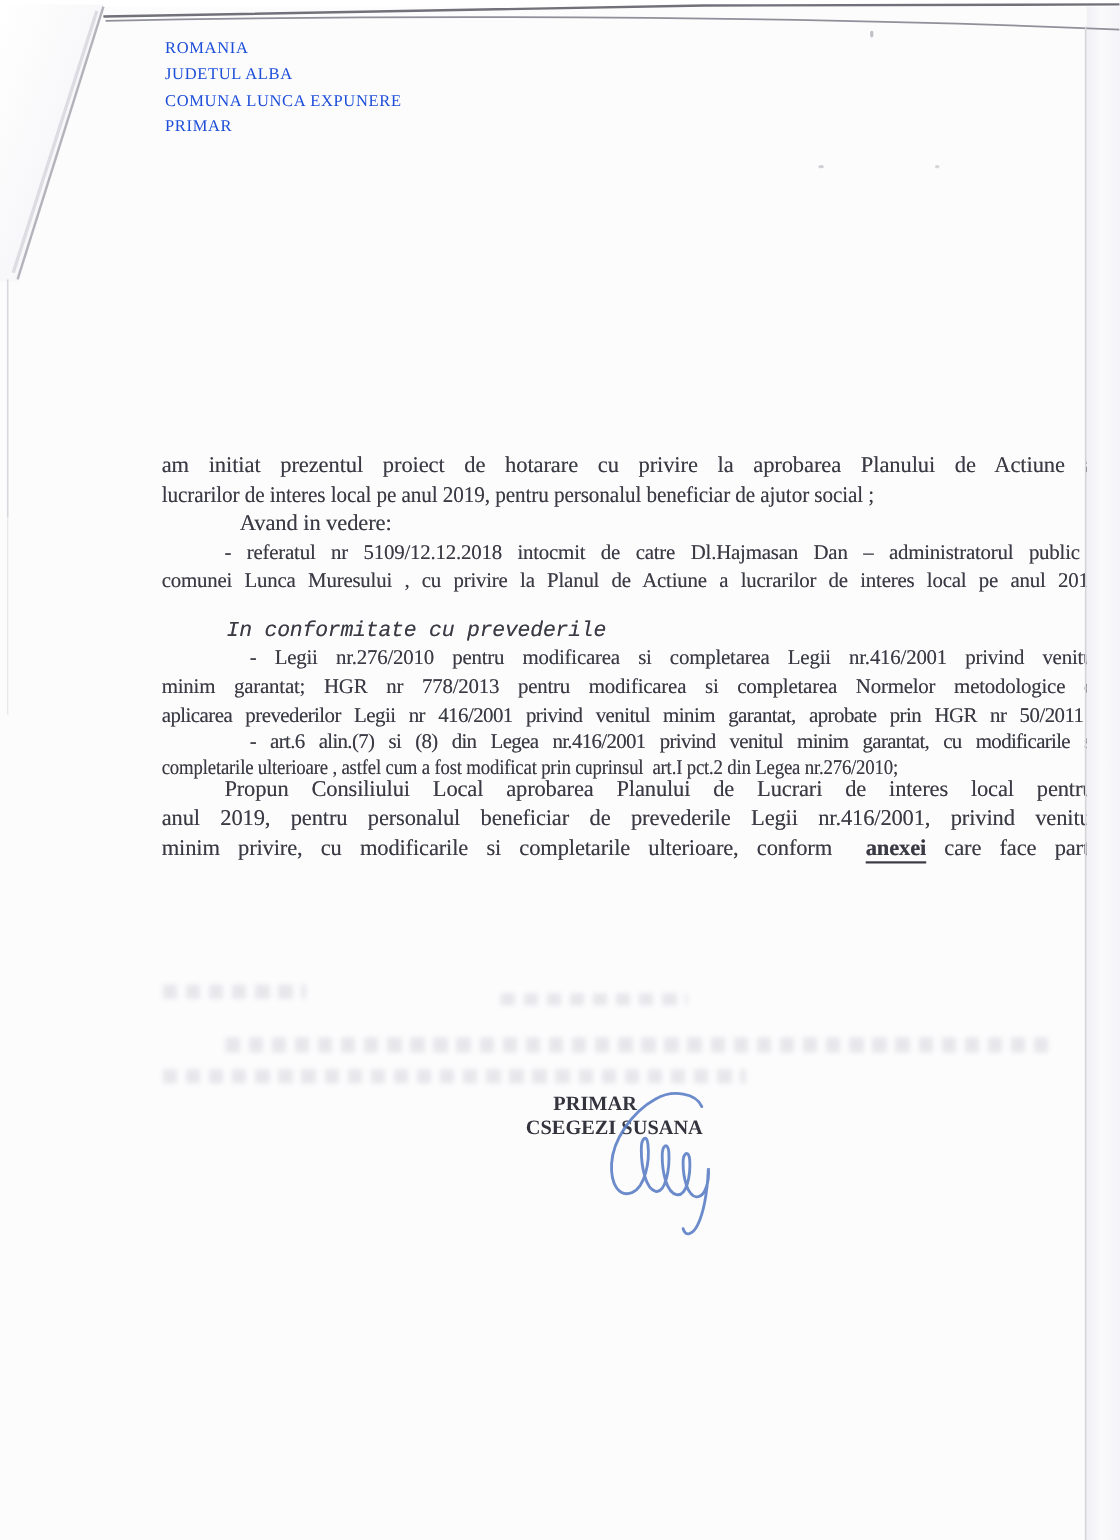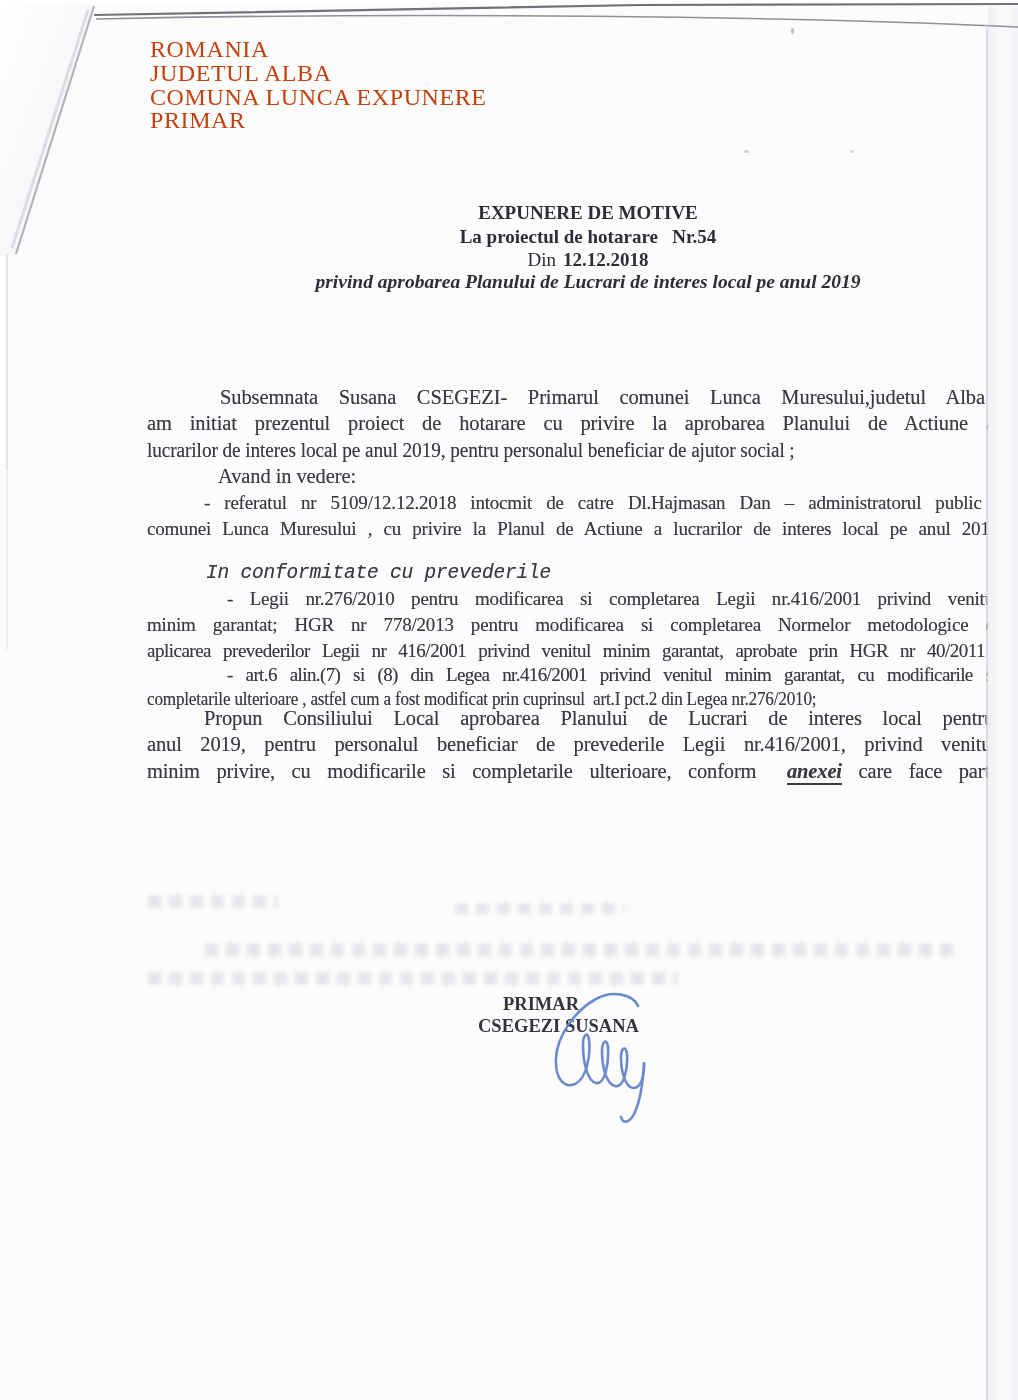--- a/index.html
+++ b/index.html
@@ -1,34 +1,34 @@
 <!DOCTYPE html>
 <html><head>
 <meta charset="utf-8">
 <style>
   html,body{margin:0;padding:0;background:#e9e9ec;}
   #page{position:relative;width:1018px;height:1400px;background:#fcfcfd;overflow:hidden;
         font-family:"Liberation Serif", "DejaVu Serif", serif;}
   
   #textclip{position:absolute;left:0;top:0;width:988px;height:1400px;overflow:hidden;z-index:2;}
   
-  .hl{position:absolute;left:150px;font-size:24px;letter-spacing:.6px;color:#c2410c;white-space:pre;}
+  .hl{position:absolute;left:150px;font-size:15px;letter-spacing:.6px;color:#1d4ed8;white-space:pre;}
   
   #title{position:absolute;left:168px;top:0;width:840px;height:310px;}
   .tl{position:absolute;left:0;width:100%;text-align:center;color:#2d2d36;white-space:pre;}
   .t-bold{font-weight:bold;font-size:19px;}
   .t-bi{font-weight:bold;font-style:italic;font-size:19.5px;}
   
   .bl{position:absolute;color:#3a3a44;white-space:pre;text-shadow:0 0 .4px rgba(58,58,68,.55);}
   .fp{font-size:20.5px;letter-spacing:-.1px;}           
   .mid{font-size:19px;letter-spacing:-.2px;}            
   .pp{font-size:20.5px;letter-spacing:-.15px;}          
   .it{font-style:italic;font-family:Liberation Mono, monospace;}
   .just{white-space:normal;text-align:justify;text-align-last:justify;}
-  .anexei{font-weight:bold;font-style:italic;border-bottom:2px solid currentColor;padding-bottom:1px;margin-left:14px;}
+  .anexei{font-weight:bold;border-bottom:2px solid currentColor;padding-bottom:1px;margin-left:14px;}
   
   .sig-t{position:absolute;font-weight:bold;font-size:18.5px;color:#34343e;white-space:pre;}
   #sigsvg{position:absolute;left:0;top:0;z-index:4;pointer-events:none;}
   
   #artifacts{position:absolute;left:0;top:0;z-index:3;pointer-events:none;}
   #rightstrip{position:absolute;left:988px;top:0;width:30px;height:1400px;z-index:1;
               background:linear-gradient(to right,#f1f1f5 0,#fafafb 45%,#f4f4f8 100%);}
   .ghost{position:absolute;z-index:1;filter:blur(2.2px);opacity:.30;
          background:repeating-linear-gradient(90deg,rgba(128,128,146,.55) 0 13px,rgba(128,128,146,0) 13px 21px);}
   .speck{position:absolute;background:#8d8d97;border-radius:50%;z-index:3;}
@@ -45,39 +45,32 @@
 
   <div id="rightstrip"></div>
 
   <div id="textclip">
 
     <div class="hl" style="top:36px">ROMANIA</div>
     <div class="hl" style="top:60px">JUDETUL ALBA</div>
     <div class="hl" style="top:84px">COMUNA LUNCA EXPUNERE</div>
     <div class="hl" style="top:107px">PRIMAR</div>
 
-    <div id="title">
-      <div class="tl t-bold" style="top:202px">EXPUNERE DE MOTIVE</div>
-      <div class="tl t-bold" style="top:226px">La proiectul de hotarare   Nr.54</div>
-      <div class="tl" style="top:249px;font-size:19px"><span style="margin-right:7px">Din</span><span style="font-weight:bold">12.12.2018</span></div>
-      <div class="tl t-bi" style="top:271px">privind aprobarea Planului de Lucrari de interes local pe anul 2019</div>
-    </div>
 
-    <div class="bl fp just" style="left:220px;top:386px;width:765px">Subsemnata Susana CSEGEZI- Primarul comunei Lunca Muresului,judetul Alba</div>
     <div class="bl fp just" style="left:147px;top:412px;width:848px">am initiat prezentul proiect de hotarare cu privire la aprobarea Planului de Actiune a</div>
     <div class="bl fp" style="left:147px;top:439px;transform:scaleX(.94);transform-origin:0 50%">lucrarilor de interes local pe anul 2019, pentru personalul beneficiar de ajutor social ;</div>
     <div class="bl fp" style="left:218px;top:465px">Avand in vedere:</div>
 
     <div class="bl mid just" style="left:204px;top:492px;width:800px">- referatul nr 5109/12.12.2018 intocmit de catre Dl.Hajmasan Dan – administratorul public a</div>
     <div class="bl mid just" style="left:147px;top:518px;width:852px">comunei Lunca Muresului , cu privire la Planul de Actiune a lucrarilor de interes local pe anul 2019</div>
     <div class="bl mid it" style="left:206px;top:562px;font-size:19.5px">In conformitate cu prevederile</div>
 
     <div class="bl mid just" style="left:227px;top:588px;width:772px">- Legii nr.276/2010 pentru modificarea si completarea Legii nr.416/2001 privind venitul</div>
     <div class="bl mid just" style="left:147px;top:614px;width:856px">minim garantat; HGR nr 778/2013  pentru modificarea si completarea Normelor metodologice de</div>
-    <div class="bl mid just" style="left:147px;top:640px;width:838px;letter-spacing:-.5px">aplicarea prevederilor Legii nr 416/2001 privind venitul minim garantat, aprobate prin HGR nr 40/2011</div>
+    <div class="bl mid just" style="left:147px;top:640px;width:838px;letter-spacing:-.5px">aplicarea prevederilor Legii nr 416/2001 privind venitul minim garantat, aprobate prin HGR nr 50/2011</div>
     <div class="bl mid just" style="left:227px;top:664px;width:770px;letter-spacing:-.6px">- art.6 alin.(7) si (8) din Legea nr.416/2001 privind venitul minim garantat, cu modificarile si</div>
     <div class="bl mid" style="left:147px;top:688px;transform:scaleX(.9);transform-origin:0 50%">completarile ulterioare , astfel cum a fost modificat prin cuprinsul  art.I pct.2 din Legea nr.276/2010;</div>
 
     <div class="bl pp just" style="left:204px;top:707px;width:790px">Propun Consiliului Local aprobarea   Planului de Lucrari de interes local pentru</div>
     <div class="bl pp just" style="left:147px;top:733px;width:850px">anul 2019, pentru personalul beneficiar de prevederile Legii nr.416/2001, privind venitul</div>
     <div class="bl pp just" style="left:147px;top:760px;width:852px"><span>minim privire, cu modificarile si completarile ulterioare, conform </span><span class="anexei">anexei</span><span> care face parte</span></div>
 
     <div class="sig-t" style="left:503px;top:994px">PRIMAR</div>
     <div class="sig-t" style="left:478px;top:1016px">CSEGEZI SUSANA</div>
   </div>

